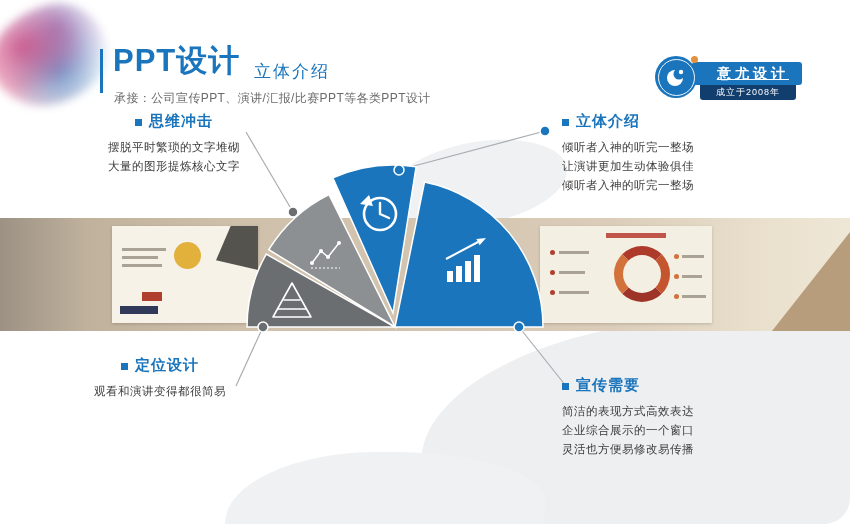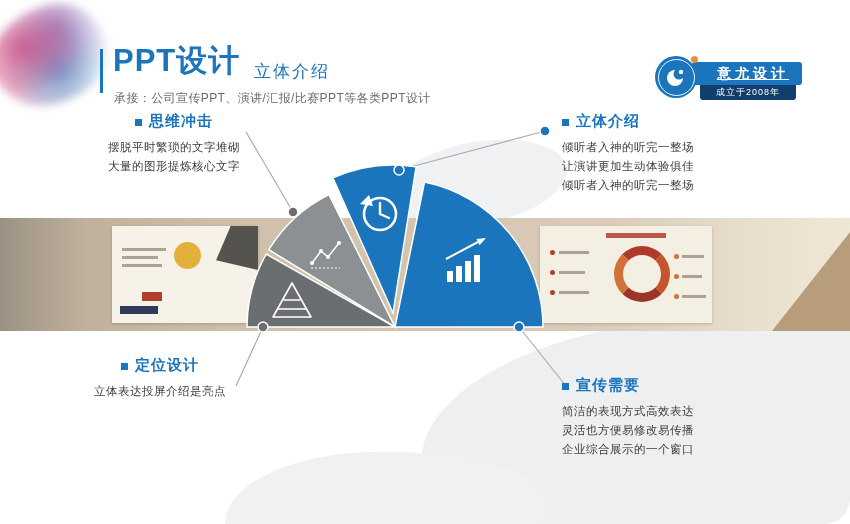--- a/index.html
+++ b/index.html
@@ -193,23 +193,23 @@
 
   <section class="txt tr">
     <h3><span class="sq"></span><span>立体介绍</span></h3>
     <p>倾听者入神的听完一整场</p>
     <p>让演讲更加生动体验俱佳</p>
     <p>倾听者入神的听完一整场</p>
   </section>
 
   <section class="txt bl">
     <h3><span class="sq"></span><span>定位设计</span></h3>
-    <p>立体表达投屏介绍是亮点</p>
+    <p>观看和演讲变得都很简易</p>
   </section>
 
   <section class="txt br">
     <h3><span class="sq"></span><span>宣传需要</span></h3>
     <p>简洁的表现方式高效表达</p>
+    <p>企业综合展示的一个窗口</p>
     <p>灵活也方便易修改易传播</p>
-    <p>企业综合展示的一个窗口</p>
   </section>
 
 </div>
 
 </body></html>

